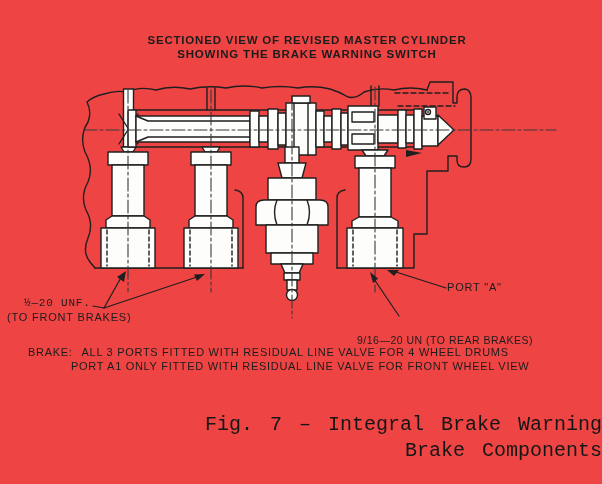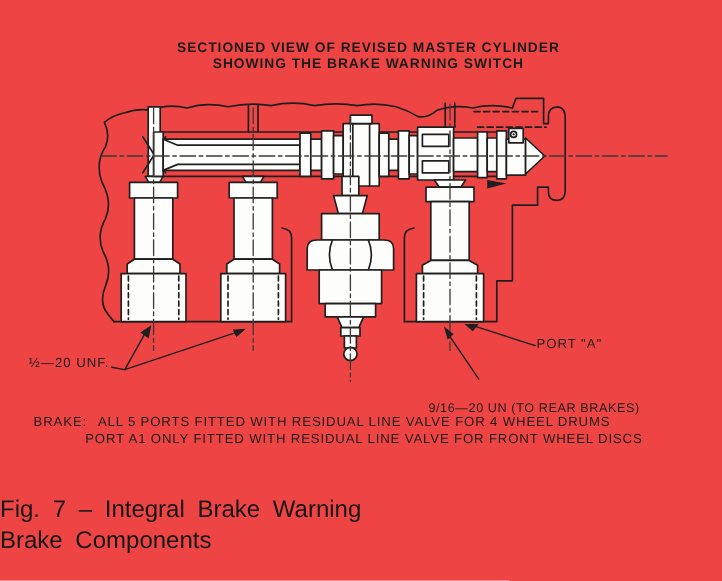--- a/index.html
+++ b/index.html
@@ -21,22 +21,22 @@
     font-weight:bold; font-stretch:condensed;
   }
   #note-block{
     position:absolute;left:28px;top:346px;
     font-size:11px;letter-spacing:0.7px;line-height:13.5px;
   }
   #note-line2{padding-left:43px;}
   .note-prefix{margin-right:9px;}
   #caption-block{
     position:absolute;left:0;top:412px;width:602px;
-    text-align:left;
-    font-family:Liberation Sans, sans-serif;
+    text-align:right;
+    font-family:Liberation Mono, monospace;
     font-size:20px;line-height:26px;word-spacing:5px;
     color:#161616;
   }
 </style>
 </head>
 <body>
 
 <div id="page">
 
   <svg id="art" width="602" height="484" viewBox="0 0 602 484" fill="none" stroke="#1f1f1f" stroke-width="1.4" stroke-linecap="round" stroke-linejoin="round">
@@ -162,29 +162,30 @@
       <path d="M 399,316 L 374,279"></path>
       <polygon points="370,272 378,278.5 373,283" fill="#1f1f1f" stroke="none"></polygon>
     </g>
   </svg>
 
   <div id="title-block">
     <div>SECTIONED VIEW OF REVISED MASTER CYLINDER</div>
     <div>SHOWING THE BRAKE WARNING SWITCH</div>
   </div>
 
-  <div class="lbl small" style="left:24px;top:297px;">½—20 UNF.</div>
+  <div class="lbl small" style="left:24px;top:297px;font-family:Liberation Mono, monospace;">½—20 UNF.</div>
+  <div class="lbl small" style="left:7px;top:311px;">(TO FRONT BRAKES)</div>
 
   <div class="lbl small" style="left:447px;top:281px;">PORT "A"</div>
 
   <div class="lbl smaller" style="left:357px;top:318px;margin-top:16px;">9/16—20 UN (TO REAR BRAKES)</div>
 
   <div id="note-block">
-    <div><span class="note-prefix">BRAKE:</span><span>ALL 5 PORTS FITTED WITH RESIDUAL LINE VALVE FOR 4 WHEEL DRUMS</span></div>
-    <div id="note-line2">PORT A1 ONLY FITTED WITH RESIDUAL LINE VALVE FOR FRONT WHEEL DISCS</div>
+    <div><span class="note-prefix">BRAKE:</span><span>ALL 3 PORTS FITTED WITH RESIDUAL LINE VALVE FOR 4 WHEEL DRUMS</span></div>
+    <div id="note-line2">PORT A1 ONLY FITTED WITH RESIDUAL LINE VALVE FOR FRONT WHEEL VIEW</div>
   </div>
 
   <div id="caption-block">
     <div>Fig. 7 – Integral Brake Warning</div>
     <div>Brake Components</div>
   </div>
 
 </div>
 
 </body></html>

